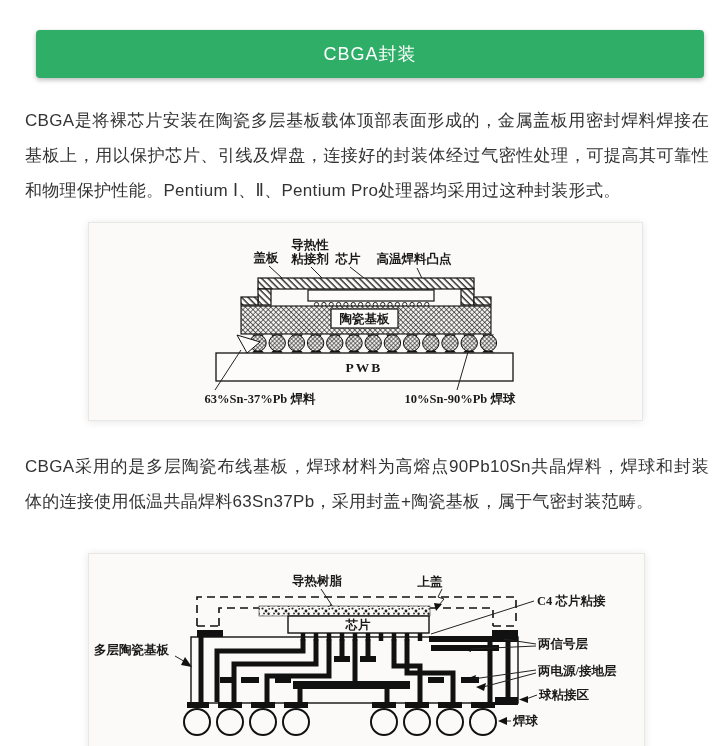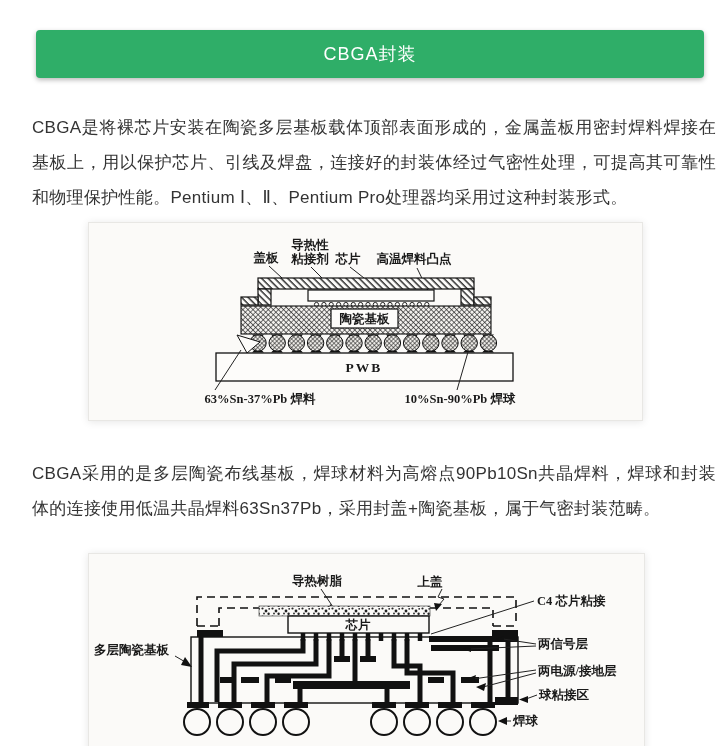--- a/index.html
+++ b/index.html
@@ -10,21 +10,21 @@
   .banner{
     position:absolute;left:36px;top:30px;width:668px;height:48px;
     background:#2fae68;border-radius:4px;
     box-shadow:0 2px 5px rgba(0,0,0,0.28);
     display:flex;align-items:center;justify-content:center;
   }
   .banner-title{
     color:#ffffff;font-size:18px;font-weight:500;letter-spacing:1px;
   }
   .para{
-    position:absolute;left:25px;width:684px;margin:7px;
+    position:absolute;left:25px;width:684px;margin:0;
     font-size:17px;line-height:35px;color:#333333;letter-spacing:0.3px;
     text-align:justify;
   }
   #para1{top:103px;}
   #para2{top:449px;}
   .figure-box{
     position:absolute;left:88px;background:#fbfaf8;
     border:1px solid #e8e7e4;
     box-shadow:0 1px 8px rgba(0,0,0,0.10);
   }

